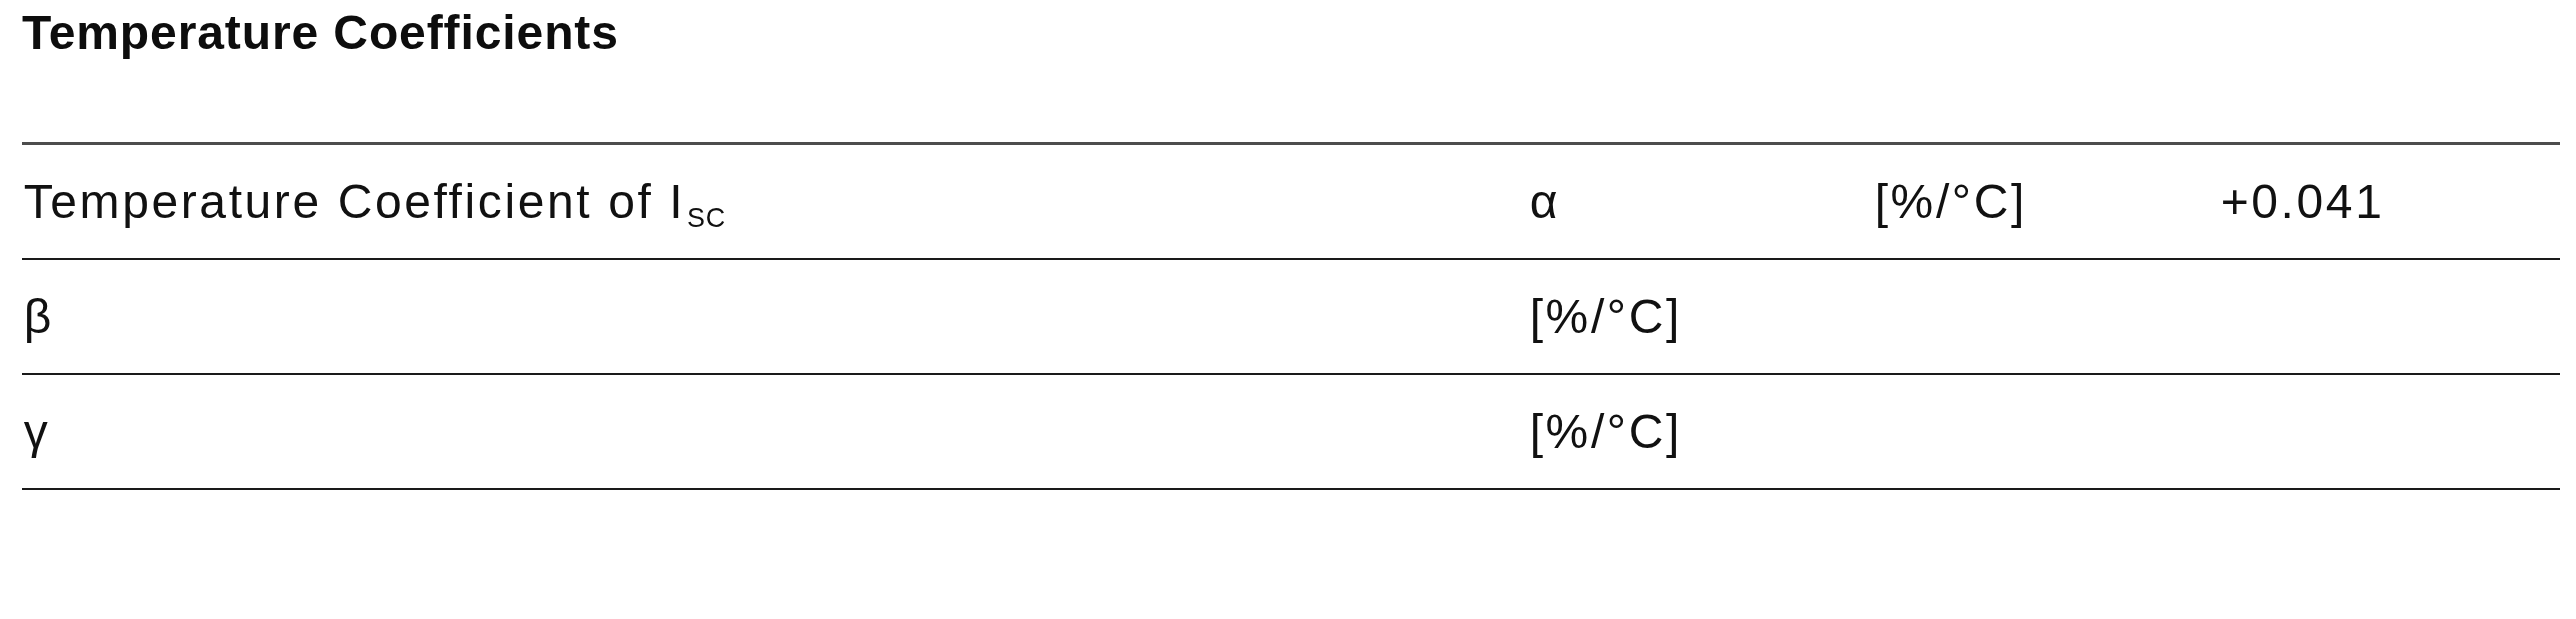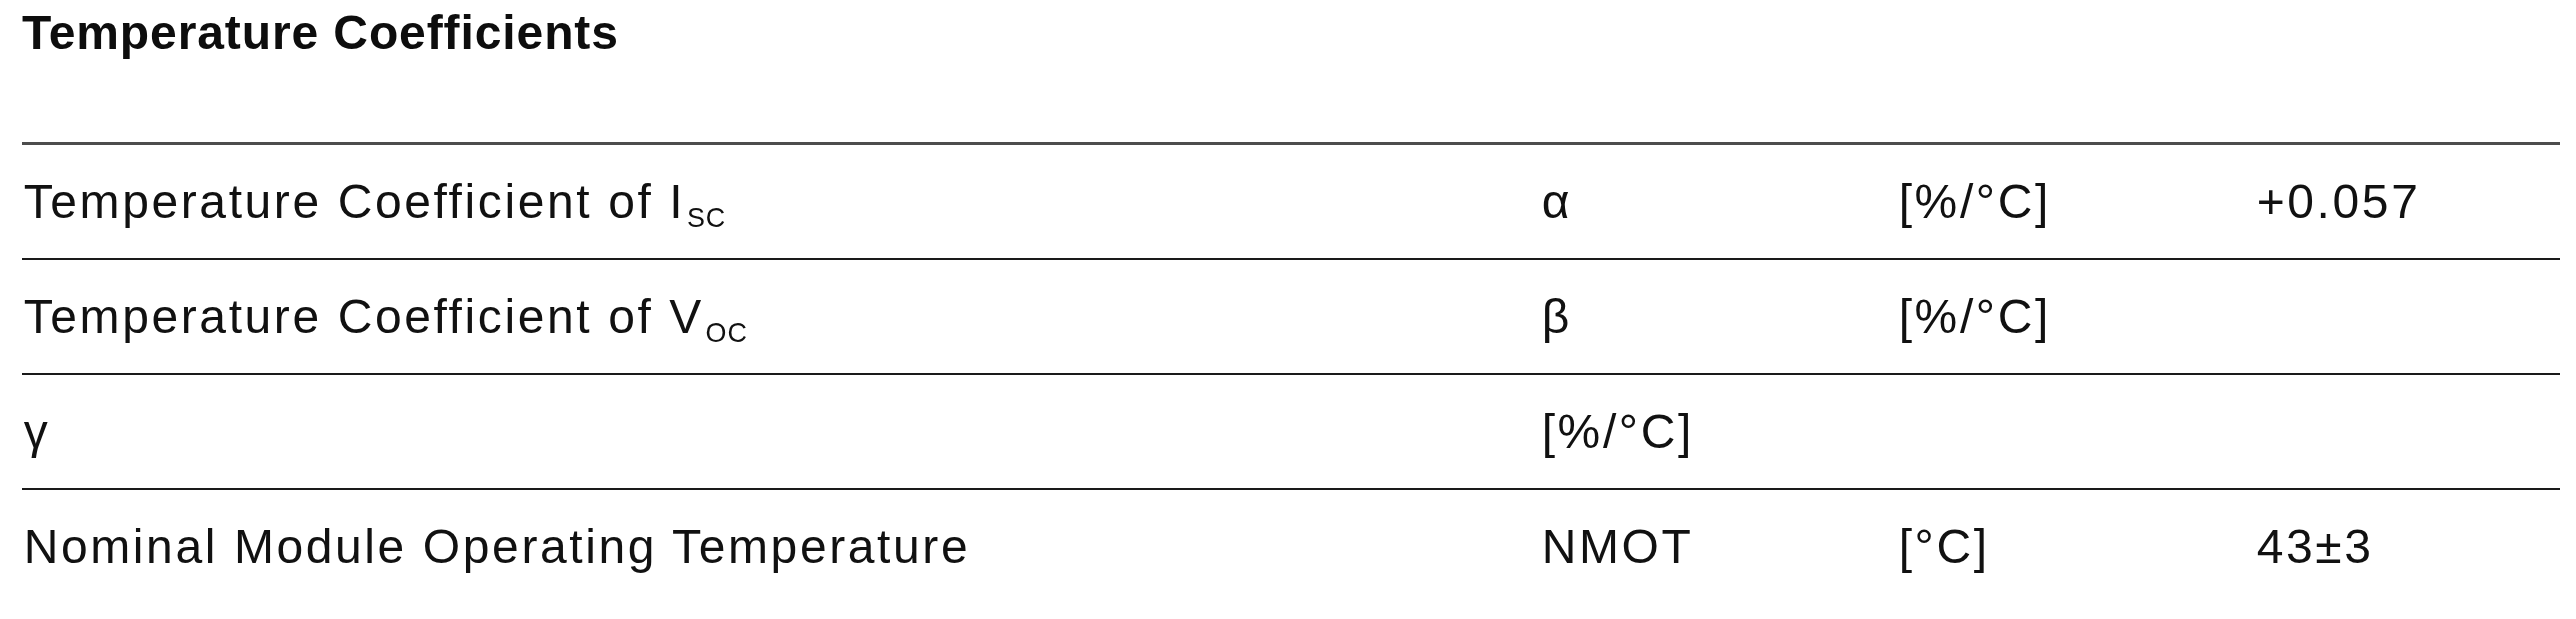--- a/index.html
+++ b/index.html
@@ -30,21 +30,20 @@
     width: 2538px;
     border-top: 3.4px solid #4d4d4d;
   }
   .coef-row {
     box-sizing: border-box;
     display: grid;
     grid-template-columns: 1506px 345px 346px 1fr;
     align-items: center;
     height: 115px;
     border-bottom: 2.6px solid #1a1a1a;
-    gap: 12px;
   }
   .cell {
     font-size: 48px;
     font-weight: 400;
     letter-spacing: 2.6px;
     line-height: 1;
     white-space: nowrap;
     padding-left: 1.7px;
   }
   .cell .sub {
@@ -61,36 +60,29 @@
 <div class="page">
 
   <h1 class="title">Temperature Coefficients</h1>
 
   <div class="coef-table">
 
     <div class="coef-row">
       <div class="cell"><span>Temperature Coefficient of I</span><span class="sub">SC</span></div>
       <div class="cell">α</div>
       <div class="cell">[%/°C]</div>
-      <div class="cell">+0.057</div>
+      <div class="cell">+0.041</div>
     </div>
 
     <div class="coef-row">
-      <div class="cell"><span>Temperature Coefficient of V</span><span class="sub">OC</span></div>
       <div class="cell">β</div>
       <div class="cell">[%/°C]</div>
     </div>
 
     <div class="coef-row">
       <div class="cell">γ</div>
       <div class="cell">[%/°C]</div>
     </div>
 
-    <div class="coef-row">
-      <div class="cell"><span>Nominal Module Operating Temperature</span><span class="sub"></span></div>
-      <div class="cell">NMOT</div>
-      <div class="cell">[°C]</div>
-      <div class="cell">43±3</div>
-    </div>
 
   </div>
 </div>
 
 
 </body></html>

